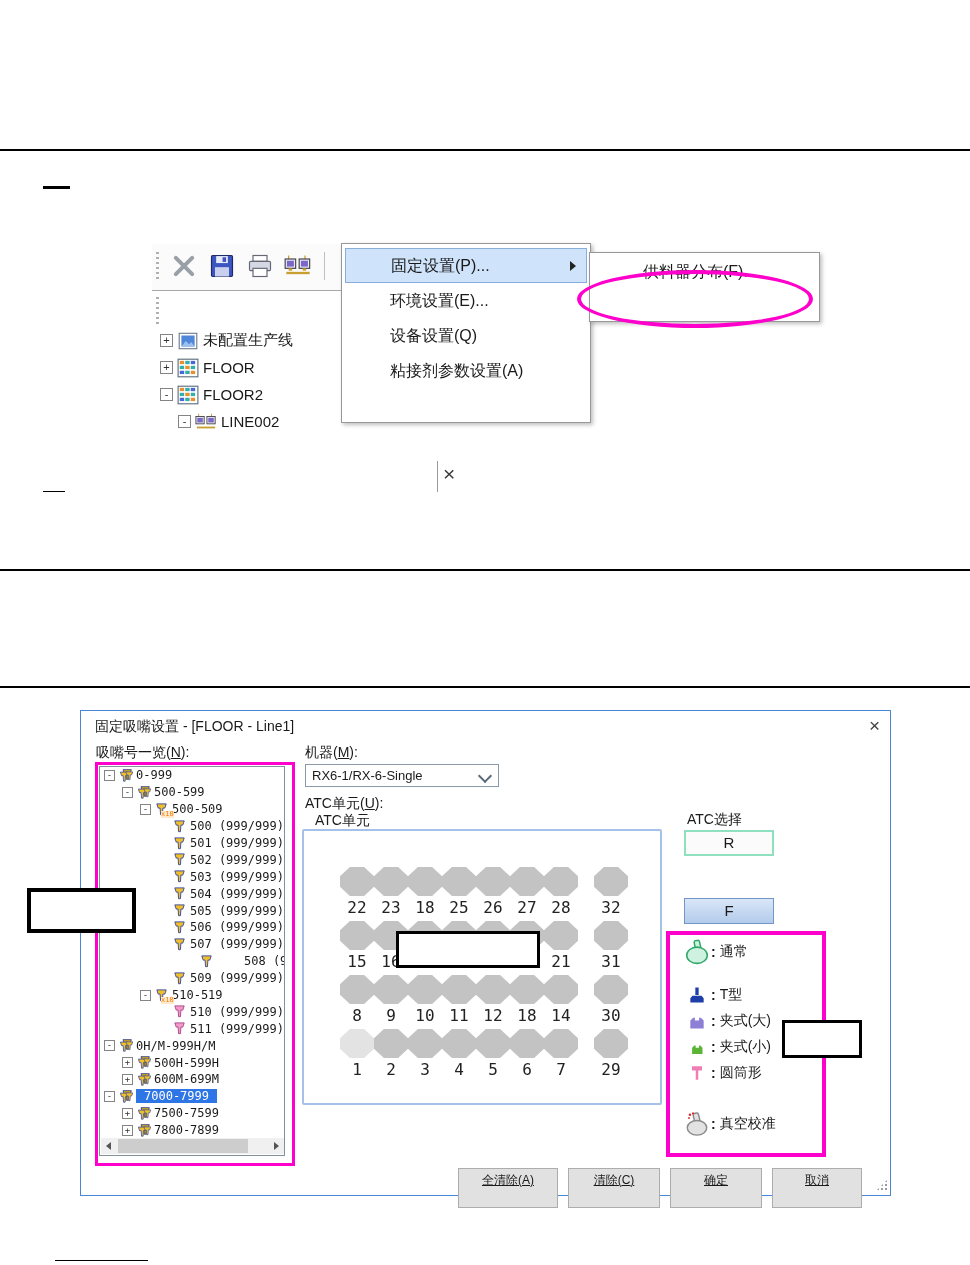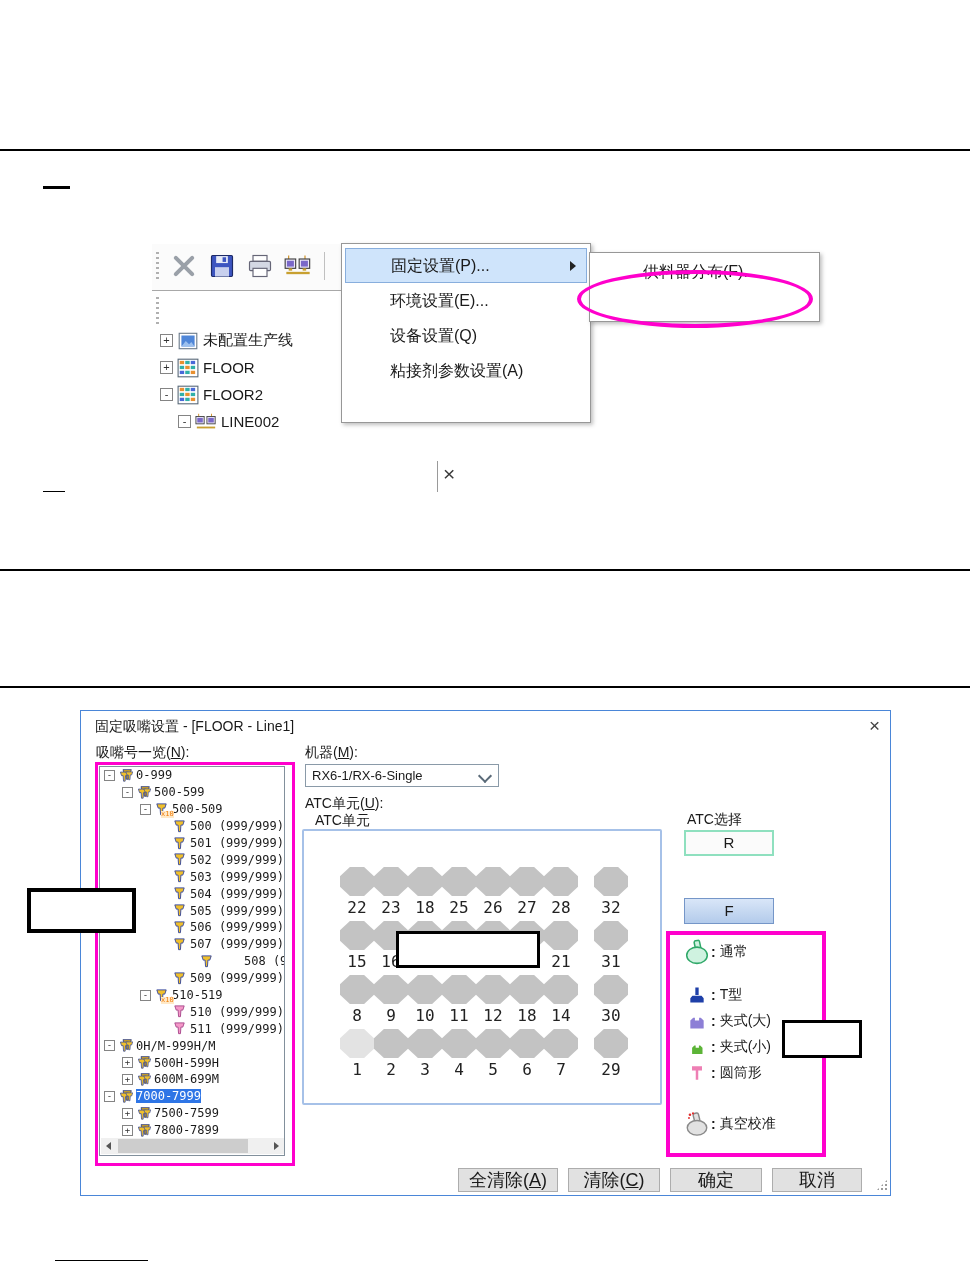--- a/index.html
+++ b/index.html
@@ -43,21 +43,21 @@
   #dlgClose{right:10px;top:4px;font-size:19px;color:#444;position:absolute;}
   #treeFrame{left:14px;top:51px;width:194px;height:398px;border:3px solid #ff00cc;z-index:10;pointer-events:none;}
   #treeCtrl{left:18px;top:55px;width:186px;height:390px;border:1px solid #82909c;background:#fff;
             overflow:hidden;box-sizing:border-box;}
   .tree-row{position:relative;display:flex;align-items:center;height:16.9px;font-size:12px;
             font-family:"DejaVu Sans Mono",monospace;white-space:nowrap;gap:3px;}
   .tree-row .expbox{width:11px;height:11px;flex:0 0 11px;font-size:9px;line-height:9px;}
   .noz{width:15px;height:15px;flex:0 0 15px;position:relative;}
   .noz svg{width:100%;height:100%;}
   .noz .badge{position:absolute;left:7px;top:9px;font-size:7px;color:#f08010;background:#ffe9c8;line-height:7px;}
-  .tree-sel{background:#2e75e6;color:#fff;padding:0 0;}
+  .tree-sel{background:#2e75e6;color:#fff;padding:0 8px;}
   #treeScroll{position:absolute;left:1px;bottom:1px;width:183px;height:16px;background:#f0f0f0;}
   .scr-arrow{position:absolute;top:4px;width:0;height:0;border-top:4px solid transparent;border-bottom:4px solid transparent;}
   #treeThumb{position:absolute;left:17px;top:1px;width:130px;height:14px;background:#cdcdcd;}
   #combo{left:224px;top:53px;width:194px;height:23px;border:1px solid #8a9aa8;background:#fff;
          font-size:13px;line-height:21px;padding-left:6px;box-sizing:border-box;}
   #comboChev{position:absolute;right:8px;top:6px;width:8px;height:8px;border-right:2px solid #5a6a78;
              border-bottom:2px solid #5a6a78;transform:rotate(45deg);}
   #atcBox{left:221px;top:118px;width:356px;height:272px;border:2px solid #a6c1e8;border-radius:2px;background:#fff;}
   .oct{position:absolute;width:34px;height:29px;background:#c3c3c3;
        clip-path:polygon(29% 0%,71% 0%,100% 32%,100% 68%,71% 100%,29% 100%,0% 68%,0% 32%);}
@@ -69,22 +69,22 @@
   #callout3{left:782px;top:1020px;width:80px;height:38px;background:#fff;border:3px solid #000;z-index:30;box-sizing:border-box;}
   #btnR{left:603px;top:119px;width:90px;height:26px;border:2px solid #8fe0bf;background:#fbfbfb;
         font-size:15px;text-align:center;line-height:22px;box-sizing:border-box;}
   #btnF{left:603px;top:187px;width:90px;height:26px;border:1px solid #7596c8;
         background:linear-gradient(#d9e6f8,#b3cbeb);font-size:15px;text-align:center;line-height:24px;box-sizing:border-box;}
   #legendFrame{left:585px;top:220px;width:152px;height:218px;border:4px solid #ff00cc;z-index:10;pointer-events:none;}
   .lg-item{position:absolute;left:602px;display:flex;align-items:center;height:26px;font-size:14px;}
   .lg-ico{width:28px;height:26px;display:flex;align-items:center;justify-content:center;}
   .lg-ico svg{display:block;}
   .lg-sep{margin:0 4px 0 0;font-weight:bold;}
-  .dlg-btn{position:absolute;top:457px;height:24px;background:#e1e1e1;border:1px solid #adadad;
-           font-size:18px;text-align:center;line-height:22px;box-sizing:border-box;}
+  .dlg-btn{position:absolute;top:457px;height:40px;background:#e1e1e1;border:1px solid #adadad;
+           font-size:12px;text-align:center;line-height:22px;box-sizing:border-box;text-decoration:underline;}
   #grip3{left:795px;top:468px;width:12px;height:12px;position:absolute;
          background-image:radial-gradient(#9a9a9a 1px,transparent 1.2px);background-size:4px 4px;
          clip-path:polygon(100% 0,100% 100%,0 100%);}
 </style>
 </head>
 <body>
 
 <div id="page">
 
   <div class="rule" style="left:0;top:149px;width:970px;height:2px;"></div>

